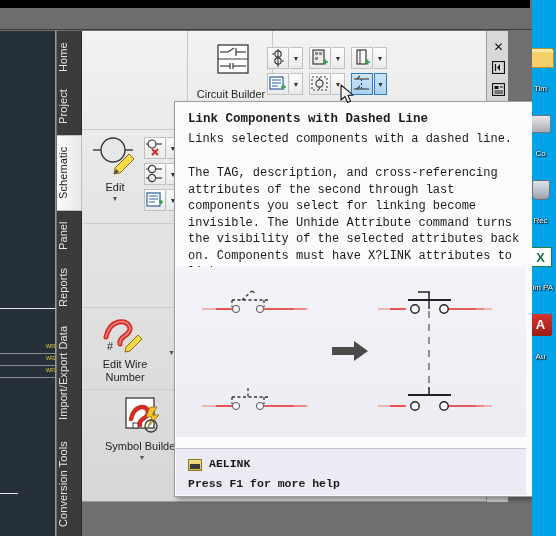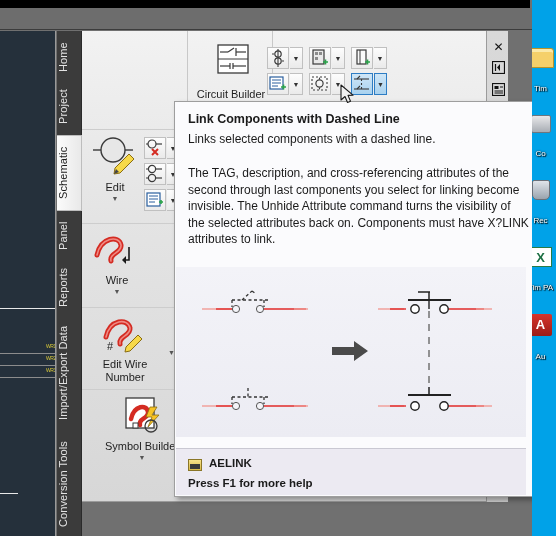--- a/index.html
+++ b/index.html
@@ -144,21 +144,21 @@
     position:absolute; left:3px; width:17px; height:17px;
     text-align:center; line-height:17px; font-size:12px; color:#111;
   }
 
   
   #tooltip {
     position:absolute; left:174px; top:101px; width:368px; height:396px;
     background:#fbfbfd;
     border:1px solid #9e9e9e;
     box-shadow:3px 3px 5px rgba(0,0,0,0.35);
-    font-family:Liberation Sans, sans-serif;
+    font-family:Liberation Mono, monospace;
     overflow:hidden;
   }
   #tt-title {
     position:absolute; left:13px; top:10px; right:10px;
     font-size:12.5px; font-weight:bold; color:#1b1b1b;
   }
   #tt-sub {
     position:absolute; left:13px; top:30px; right:12px;
     font-size:12px; color:#1b1b1b;
   }
@@ -339,30 +339,20 @@
       <div class="sdrop" style="left:85px; top:158px;">▼</div>
 
       <div class="sbtn" style="left:101px; top:158px; background:linear-gradient(180deg,#fdfdfd,#eaeaea);">
         <svg width="20" height="20" viewBox="0 0 20 20">
           <rect x="6" y="3" width="8" height="14" fill="#f3c24a" stroke="#8a6d12" stroke-width="1.1"></rect>
           <line x1="6" y1="7" x2="14" y2="7" stroke="#8a6d12" stroke-width="1"></line>
           <line x1="6" y1="11" x2="14" y2="11" stroke="#8a6d12" stroke-width="1"></line>
         </svg>
       </div>
 
-      <div class="bigbtn" style="left:4px; top:198px; width:62px;">
-        <svg width="56" height="40" viewBox="0 0 56 40">
-          <path d="M8 26 C12 8, 30 6, 32 16 C33 24, 20 24, 22 32" fill="none" stroke="#d42b22" stroke-width="5" stroke-linecap="round"></path>
-          <path d="M8 26 C12 8, 30 6, 32 16 C33 24, 20 24, 22 32" fill="none" stroke="#f08a84" stroke-width="1.6" stroke-linecap="round"></path>
-          <path d="M40 18 L40 31 L35 31" fill="none" stroke="#1a1a1a" stroke-width="1.6"></path>
-          <path d="M37 27 L33 31 L37 35 Z" fill="#1a1a1a"></path>
-        </svg>
-        <span class="lbl">Wire</span>
-        <span class="caret">▼</span>
-      </div>
 
       <div class="bigbtn" style="left:108px; top:198px; width:70px;">
         <svg width="46" height="40" viewBox="0 0 46 40">
           <rect x="8" y="4" width="30" height="28" fill="#f2f2f2" stroke="#3a3a3a" stroke-width="1.4"></rect>
           <line x1="11" y1="11" x2="35" y2="11" stroke="#d42b22" stroke-width="3"></line>
           <line x1="11" y1="18" x2="35" y2="18" stroke="#2aa34a" stroke-width="3"></line>
           <line x1="11" y1="25" x2="35" y2="25" stroke="#2b6fc4" stroke-width="3"></line>
         </svg>
         <span class="lbl">Multiple Bus</span>
       </div>

